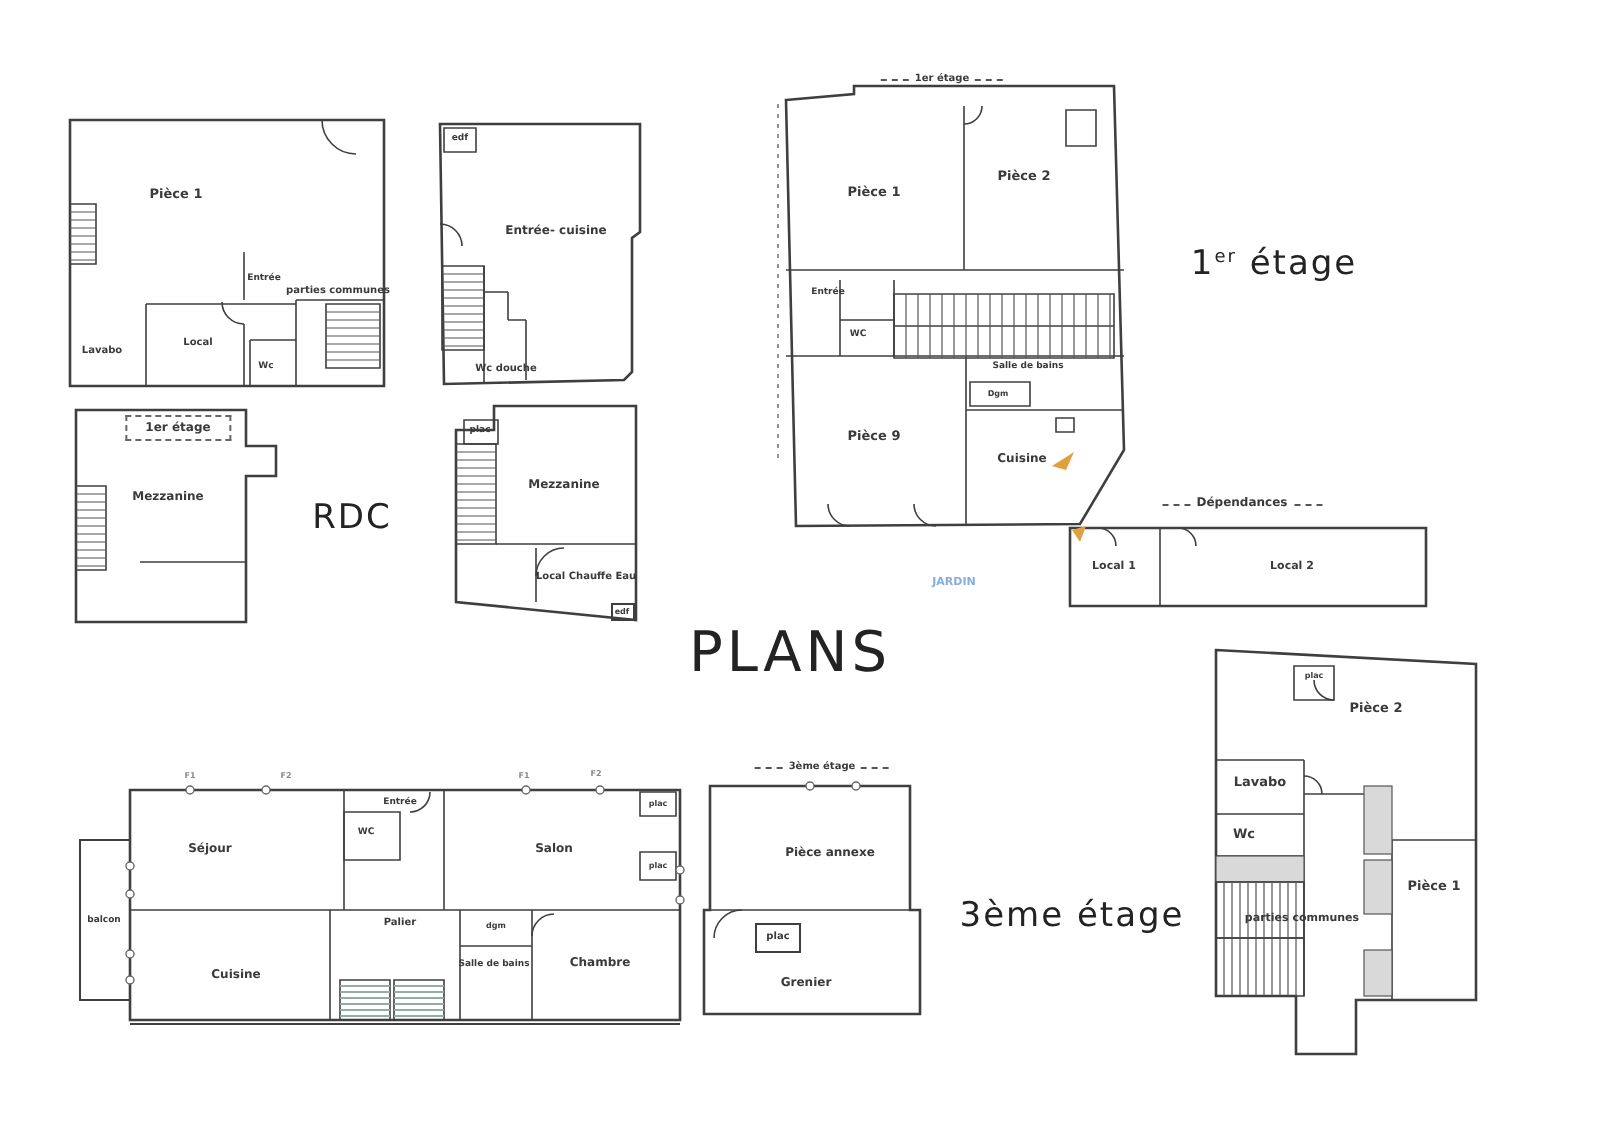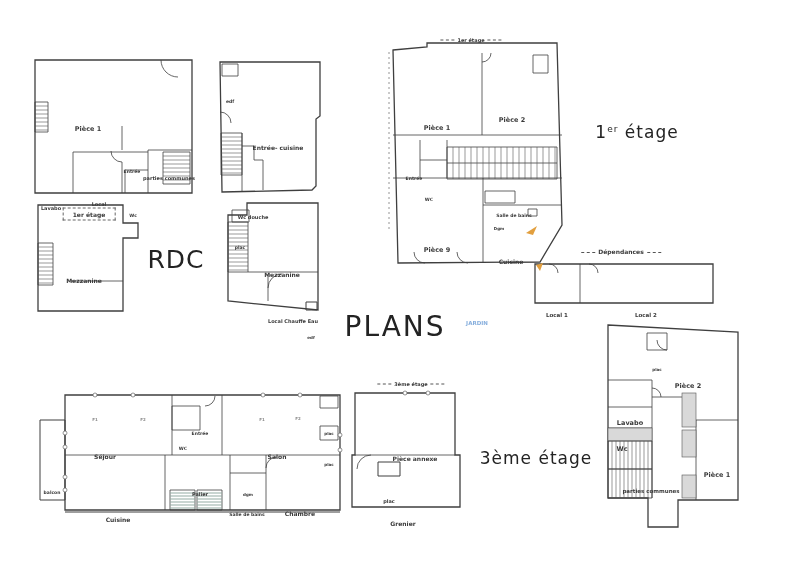--- a/index.html
+++ b/index.html
@@ -11,32 +11,32 @@
   .w10{stroke-width:1;}
   .w08{stroke-width:0.8;}
   .tr{stroke-width:0.6;stroke:#555;}
   .grn{stroke:#93aca4;stroke-width:1.1;}
   .dashln{stroke-dasharray:2,3;stroke:#888;stroke-width:0.9;}
   .boxgray{fill:#d9d9d9;stroke:#555;stroke-width:0.6;}
   .boxwhite{fill:#ffffff;stroke:#3f3f3f;stroke-width:1;}
   .orange{fill:#e29f3e;stroke:none;}
   .wincirc{fill:#fff;stroke:#666;stroke-width:0.7;}
   .lbl{position:absolute;transform:translate(-50%,-50%);white-space:nowrap;
-       font-size:6.5px;font-weight:bold;color:#3a3a3a;line-height:1;margin-top:32px;}
+       font-size:6.5px;font-weight:bold;color:#3a3a3a;line-height:1;}
   .s6{font-size:6px;}
   .s55{font-size:5.5px;}
   .s5{font-size:5px;}
   .s45{font-size:4.5px;}
   .s4{font-size:4px;}
   .gray{color:#8a8a8a;}
   .blue{color:#86aedd;}
   .hand{position:absolute;transform:translate(-50%,-50%);white-space:nowrap;
         color:#232323;font-weight:500;letter-spacing:1px;}
   .hand-plans{font-size:28px;letter-spacing:2px;}
-  .hand-rdc{font-size:25px;}
+  .hand-rdc{font-size:17px;}
   .hand-floor{font-size:17px;}
   .hand-floor sup,.supr{font-size:9px;vertical-align:6px;}
   .dashhdr{position:absolute;transform:translate(-50%,-50%);display:flex;align-items:center;gap:3px;}
   .dash{width:14px;border-top:1px dashed #555;height:0;}
   .dashtext{white-space:nowrap;font-weight:bold;color:#3a3a3a;line-height:1;}
   .dashbox{position:absolute;transform:translate(-50%,-50%);border:1px dashed #666;
            padding:2px 9px;font-size:6px;font-weight:bold;color:#3a3a3a;white-space:nowrap;}
 </style>
 </head>
 <body>

